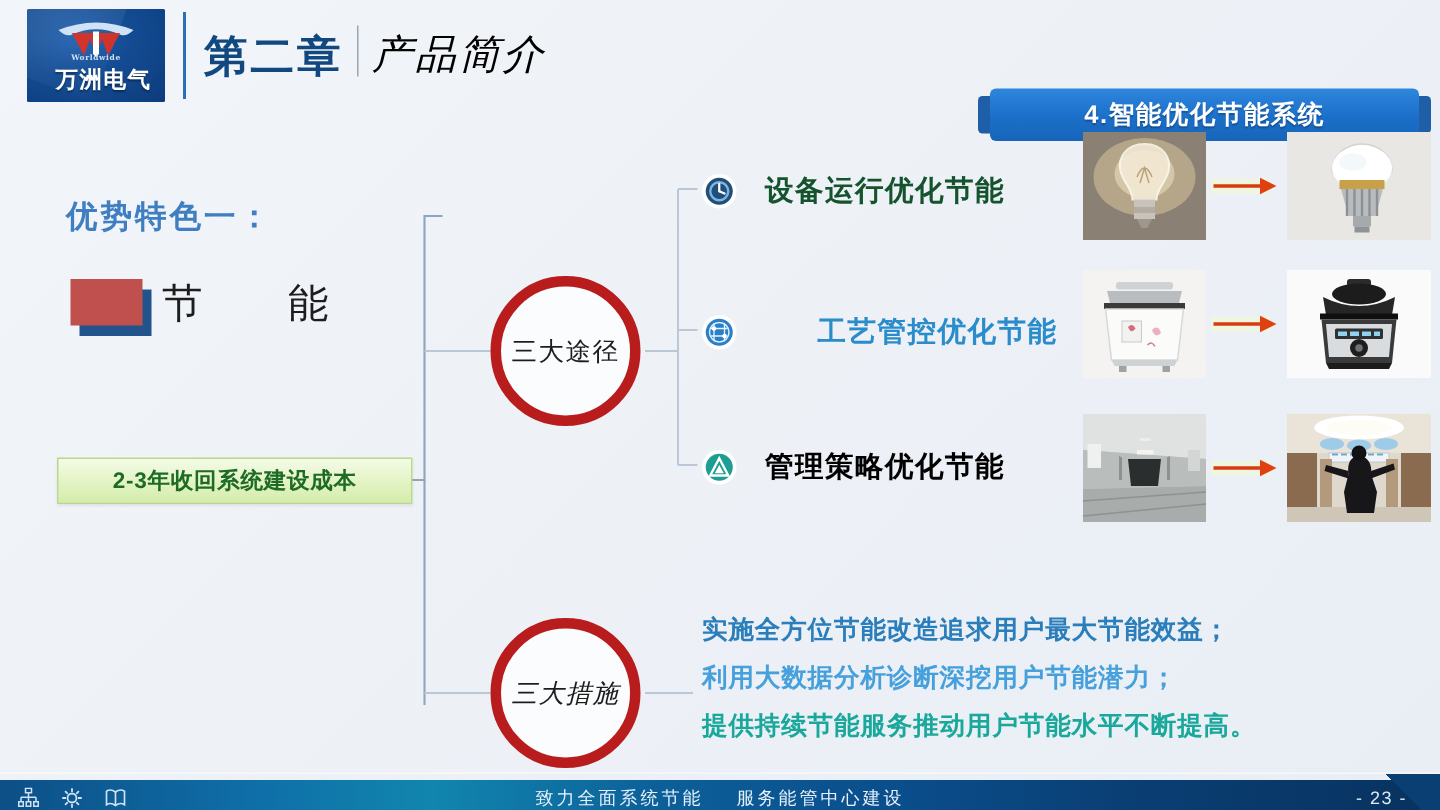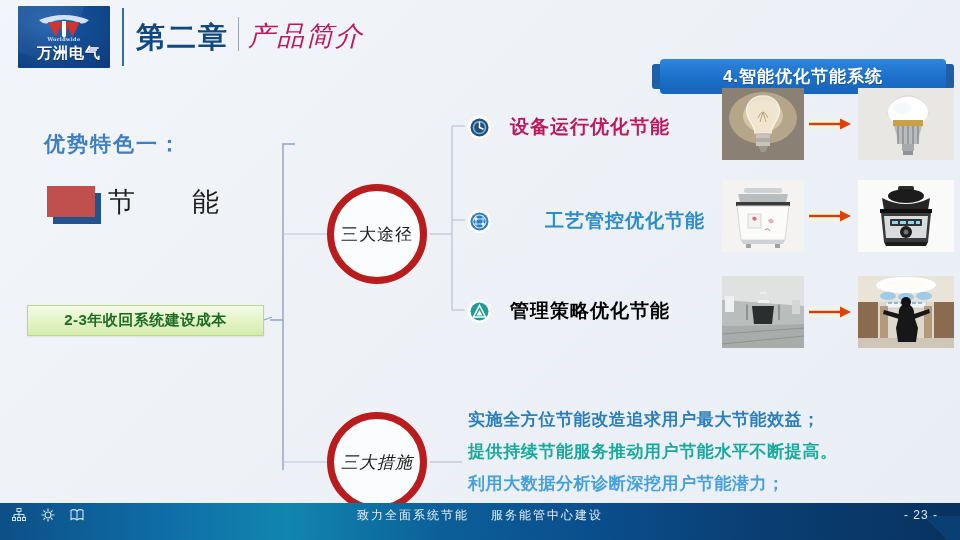--- a/index.html
+++ b/index.html
@@ -48,21 +48,21 @@
   #chapter{
     position:absolute; left:136px; top:18px;
     font-size:29px; font-weight:bold; color:#11487f; letter-spacing:2px;
   }
   #chapter-sep{
     position:absolute; left:238px; top:17px; width:1px; height:34px;
     background:#9aa6b4;
   }
   #subject{
     position:absolute; left:248px; top:18px;
-    font-size:27px; color:#be185d; letter-spacing:2px;
+    font-size:27px; color:#000000; letter-spacing:2px;
     font-family:"DejaVu Serif","Liberation Serif",serif; font-style:italic;
   }
 
   
   #banner{
     position:absolute; left:660px; top:19px; width:286px; height:35px;
     background:linear-gradient(180deg,#2e86dd 0%,#1b6fc8 55%,#1765ba 100%);
     border-radius:4px;
     display:flex; align-items:center; justify-content:center;margin-top:40px;
   }
@@ -91,21 +91,21 @@
   #swatch{
     position:absolute; left:47px; top:186px; width:48px; height:31px;
     background:#c0504d;
   }
   #keyword{
     position:absolute; left:108px; top:184px;
     font-size:27px; color:#1d1d1d; letter-spacing:1px;
   }
 
   #cost-box{
-    position:absolute; left:27px; top:305px; width:237px; height:31px;
+    position:absolute; left:38px; top:305px; width:237px; height:31px;
     background:linear-gradient(180deg,#f4fbe6 0%,#e4f4c6 50%,#d4ecab 100%);
     border:1px solid #b6d98a;
     display:flex; align-items:center; justify-content:center;
     box-shadow:0 1px 2px rgba(0,0,0,.07);
   }
   #cost-text{
     font-size:15px; font-weight:bold; color:#1e6b26; letter-spacing:.5px;
   }
 
   
@@ -125,21 +125,21 @@
   .branch{ position:absolute; display:flex; align-items:center; }
   #branch-1{ left:468px; top:114px; }
   #branch-2{ left:468px; top:208px;gap:35px; }
   #branch-3{ left:468px; top:298px; }
   .branch-icon{
     width:23px; height:23px; border-radius:50%;
     display:flex; align-items:center; justify-content:center;
     background:#fff; flex:none;
   }
   .branch-text{ margin-left:19px; font-size:19px; font-weight:bold; letter-spacing:1px; }
-  #branch-1 .branch-text{ color:#be185d; }
+  #branch-1 .branch-text{ color:#14532d; }
   #branch-2 .branch-text{ color:#2a8ccb; }
   #branch-3 .branch-text{ color:#000000; }
 
   
   #measures{ position:absolute; left:468px; top:404px; width:480px; }
   .measure-line{ font-size:17px; font-weight:bold; letter-spacing:.6px; line-height:32px; }
   .measure-line.m1{ color:#2a7ebb; }
   .measure-line.m2{ color:#46a0dc; }
   .measure-line.m3{ color:#19a89b; }
 
@@ -151,21 +151,21 @@
   .photo{ width:82px; height:72px; position:relative; overflow:hidden; background:#dcdcdc; }
   .photo-wide{ width:96px; }
   .arrow-wrap{
     width:54px; height:22px; position:relative;
     display:flex; align-items:center; justify-content:center;
   }
   .arrow-wrap svg{ display:block; }
 
   
   #footer{
-    position:absolute; left:0; bottom:0; width:960px; height:37px;
+    position:absolute; left:0; bottom:0; width:960px; height:20px;
     background:linear-gradient(90deg,#0d4f87 0%,#0f6fa8 18%,#1186ae 30%,#0c5f99 46%,#0a4e8c 62%,#0a3f74 78%,#08325f 100%);
   }
   #footer-icons{
     position:absolute; left:12px; top:0; height:24px;
     display:flex; align-items:center; gap:15px;
   }
   #footer-icons svg{ display:block; }
   #footer-text{
     position:absolute; left:0; right:0; top:0; height:24px;
     display:flex; align-items:center; justify-content:center; gap:22px;
@@ -282,22 +282,22 @@
       <circle cx="11.5" cy="11.5" r="9" fill="#1d9e93"></circle>
       <path d="M11.5 5.5 L17.5 17 L5.5 17 Z" fill="none" stroke="#ffffff" stroke-width="1.6"></path>
       <path d="M11.5 10 L14.5 15.5 L8.5 15.5 Z" fill="#ffffff"></path>
     </svg>
   </span>
   <span class="branch-text">管理策略优化节能</span>
 </div>
 
 <div id="measures">
   <div class="measure-line m1">实施全方位节能改造追求用户最大节能效益；</div>
+  <div class="measure-line m2">利用大数据分析诊断深挖用户节能潜力；</div>
   <div class="measure-line m3">提供持续节能服务推动用户节能水平不断提高。</div>
-  <div class="measure-line m2">利用大数据分析诊断深挖用户节能潜力；</div>
 </div>
 
 <div class="photo-row" id="photos-1">
   <span class="photo">
     <svg width="82" height="72" viewBox="0 0 82 72">
       <rect width="82" height="72" fill="#8a8073"></rect>
       <ellipse cx="41" cy="30" rx="34" ry="26" fill="#d8c49a" opacity=".55"></ellipse>
       <ellipse cx="41" cy="28" rx="20" ry="16" fill="#f3e5c4" opacity=".5"></ellipse>
       <path d="M41 8 C29 8 23 17 25 26 C27 34 33 38 33 45 L49 45 C49 38 55 34 57 26 C59 17 53 8 41 8 Z" fill="#f7eed9" opacity=".82" stroke="#fffdf5" stroke-width="1.4"></path>
       <path d="M36 30 Q41 18 46 30 M38 34 L41 24 L44 34" stroke="#b9a27a" stroke-width="1" fill="none"></path>

